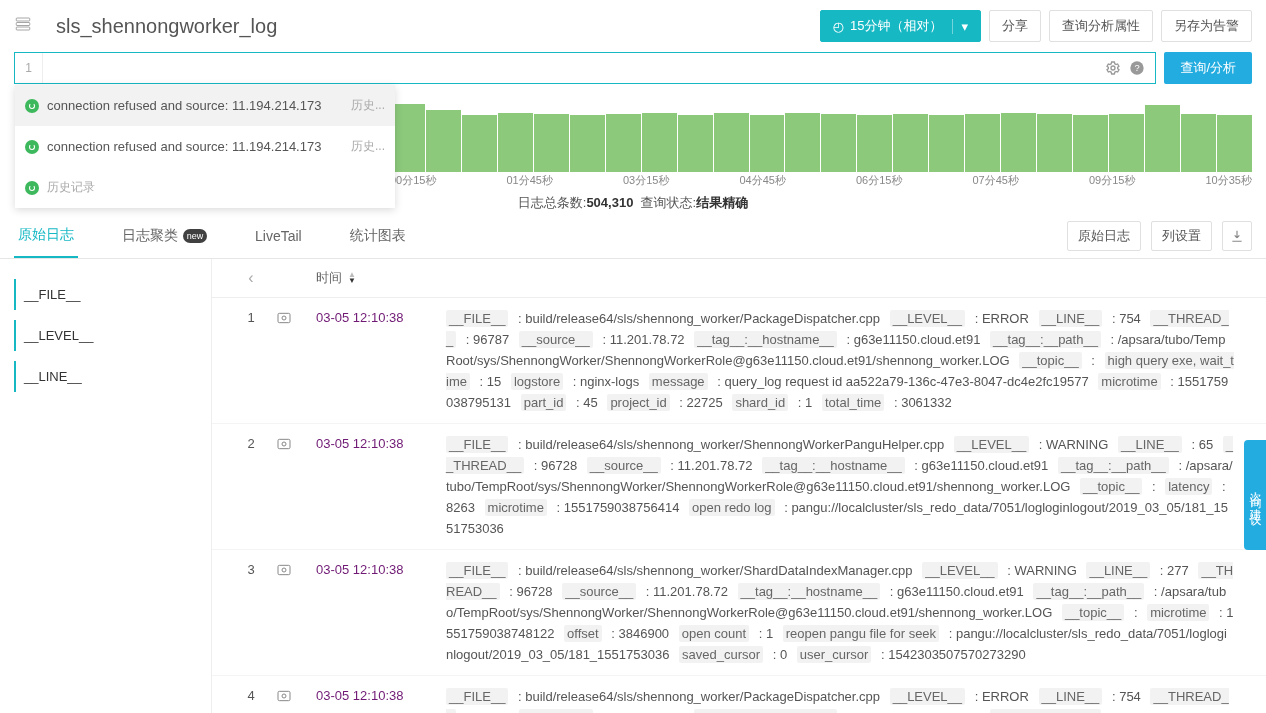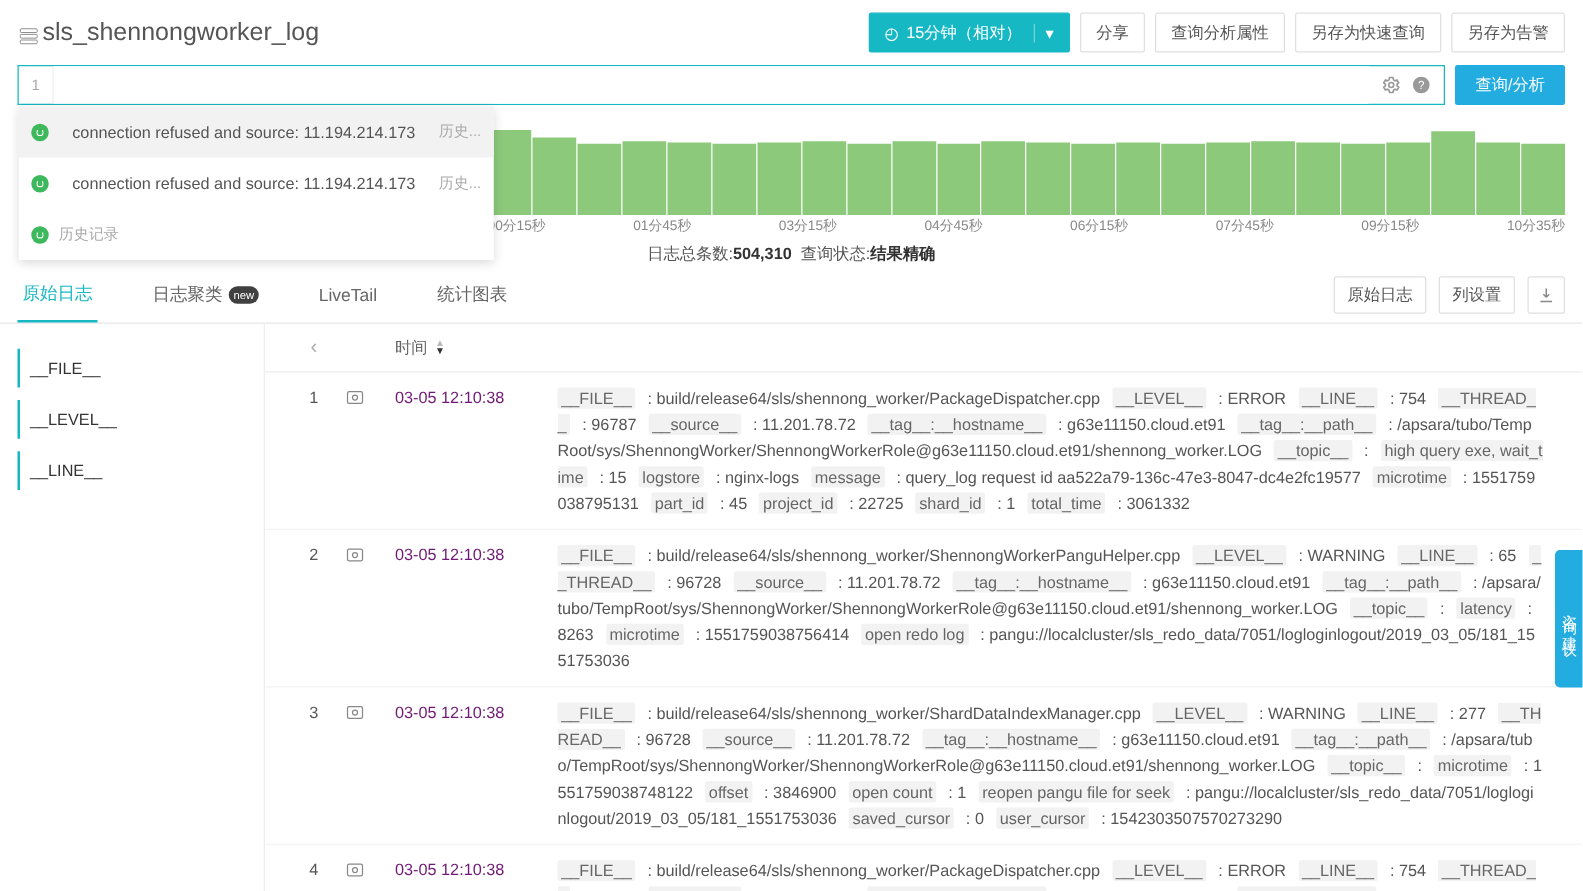--- a/index.html
+++ b/index.html
@@ -1,37 +1,37 @@
 <!DOCTYPE html>
 <html><head>
   <meta charset="utf-8">
   <style>
     * { margin: 0; padding: 0; box-sizing: border-box; font-family: -apple-system, "Helvetica Neue", Arial, sans-serif; }
     body { background: #fff; color: #333; font-size: 13px; width: 1266px; overflow: hidden; }
 
     
     .topbar { display:flex; align-items:center; padding: 10px 14px; gap:8px; }
-    .title { font-size:20px; color:#555; font-weight:400; display:flex; align-items:flex-end; gap:2px; }
+    .title { font-size:20px; color:#555; font-weight:400; display:flex; align-items:flex-start; gap:24px; }
     .title svg { width:18px;height:18px; stroke:#888; fill:none; }
     .spacer { flex:1; }
     .btn { border:1px solid #e0e0e0; background:#fff; padding:6px 12px; color:#555; cursor:pointer; font-size:13px; border-radius:2px; }
     .btn-primary { background:#16b8c4; color:#fff; border-color:#16b8c4; display:flex;align-items:center; gap:6px; }
     .btn-primary .chev { border-left:1px solid rgba(255,255,255,.4); padding-left:8px; margin-left:4px;}
 
     
     .searchrow { display:flex; align-items:stretch; padding:0 14px 6px; gap:8px; position:relative; }
     .searchbox { flex:1; display:flex; align-items:center; border:1px solid #16b8c4; position:relative; }
     .gutter { width:28px; text-align:center; color:#aaa; border-right:1px solid #eee; font-size:12px; line-height:30px; }
     .searchinput { flex:1; border:none; outline:none; padding:0 8px; height:30px; font-size:13px; }
     .sicons { display:flex; gap:8px; padding:0 10px; align-items:center; color:#999; }
     .sicons svg{width:16px;height:16px;}
     .searchbtn { background:#22ace0; color:#fff; border:none; padding:0 16px; font-size:13px; border-radius:2px; }
 
     
-    .suggest { position:absolute; top:32px; left:0; width:380px; background:#fff; box-shadow:0 2px 8px rgba(0,0,0,.15); z-index:10;text-align:center; }
+    .suggest { position:absolute; top:32px; left:0; width:380px; background:#fff; box-shadow:0 2px 8px rgba(0,0,0,.15); z-index:10; }
     .srow { display:flex; align-items:center; padding:12px 10px; gap:8px; cursor:pointer; }
     .srow:hover, .srow.active { background:#f2f2f2; }
     .sdot { width:14px;height:14px; background:#3db85c; border-radius:50%; flex-shrink:0; position:relative; }
     .sdot::after{content:"";position:absolute;inset:4px;border:1.5px solid #fff;border-radius:50%;border-top-color:transparent;}
     .stext { color:#555; font-size:13px; flex:1; white-space:nowrap; overflow:hidden; text-overflow:ellipsis; }
     .stag { color:#aaa; font-size:12px; }
 
     
     .chart { position:relative; height:92px; margin:6px 14px 0 50px; }
     .ylabels { position:absolute; left:-38px; top:0; bottom:16px; display:flex; flex-direction:column; justify-content:space-between; color:#888; font-size:11px; align-items:flex-end; width:32px;}
@@ -91,21 +91,20 @@
     <span>sls_shennongworker_log</span>
   </div>
   <div class="spacer"></div>
   <button class="btn-primary btn">
     <span>◴</span>
     <span>15分钟（相对）</span>
     <span class="chev">▾</span>
   </button>
   <button class="btn">分享</button>
   <button class="btn">查询分析属性</button>
-  <button class="btn">另存为快速查询</button>
   <button class="btn">另存为告警</button>
 </div>
 
 <div class="searchrow">
   <div class="searchbox">
     <div class="gutter">1</div>
     <input class="searchinput" value="" style="">
     <div class="sicons">
       <svg viewBox="0 0 24 24" fill="none" stroke="#999" stroke-width="2">
           <circle cx="12" cy="12" r="3"></circle>

